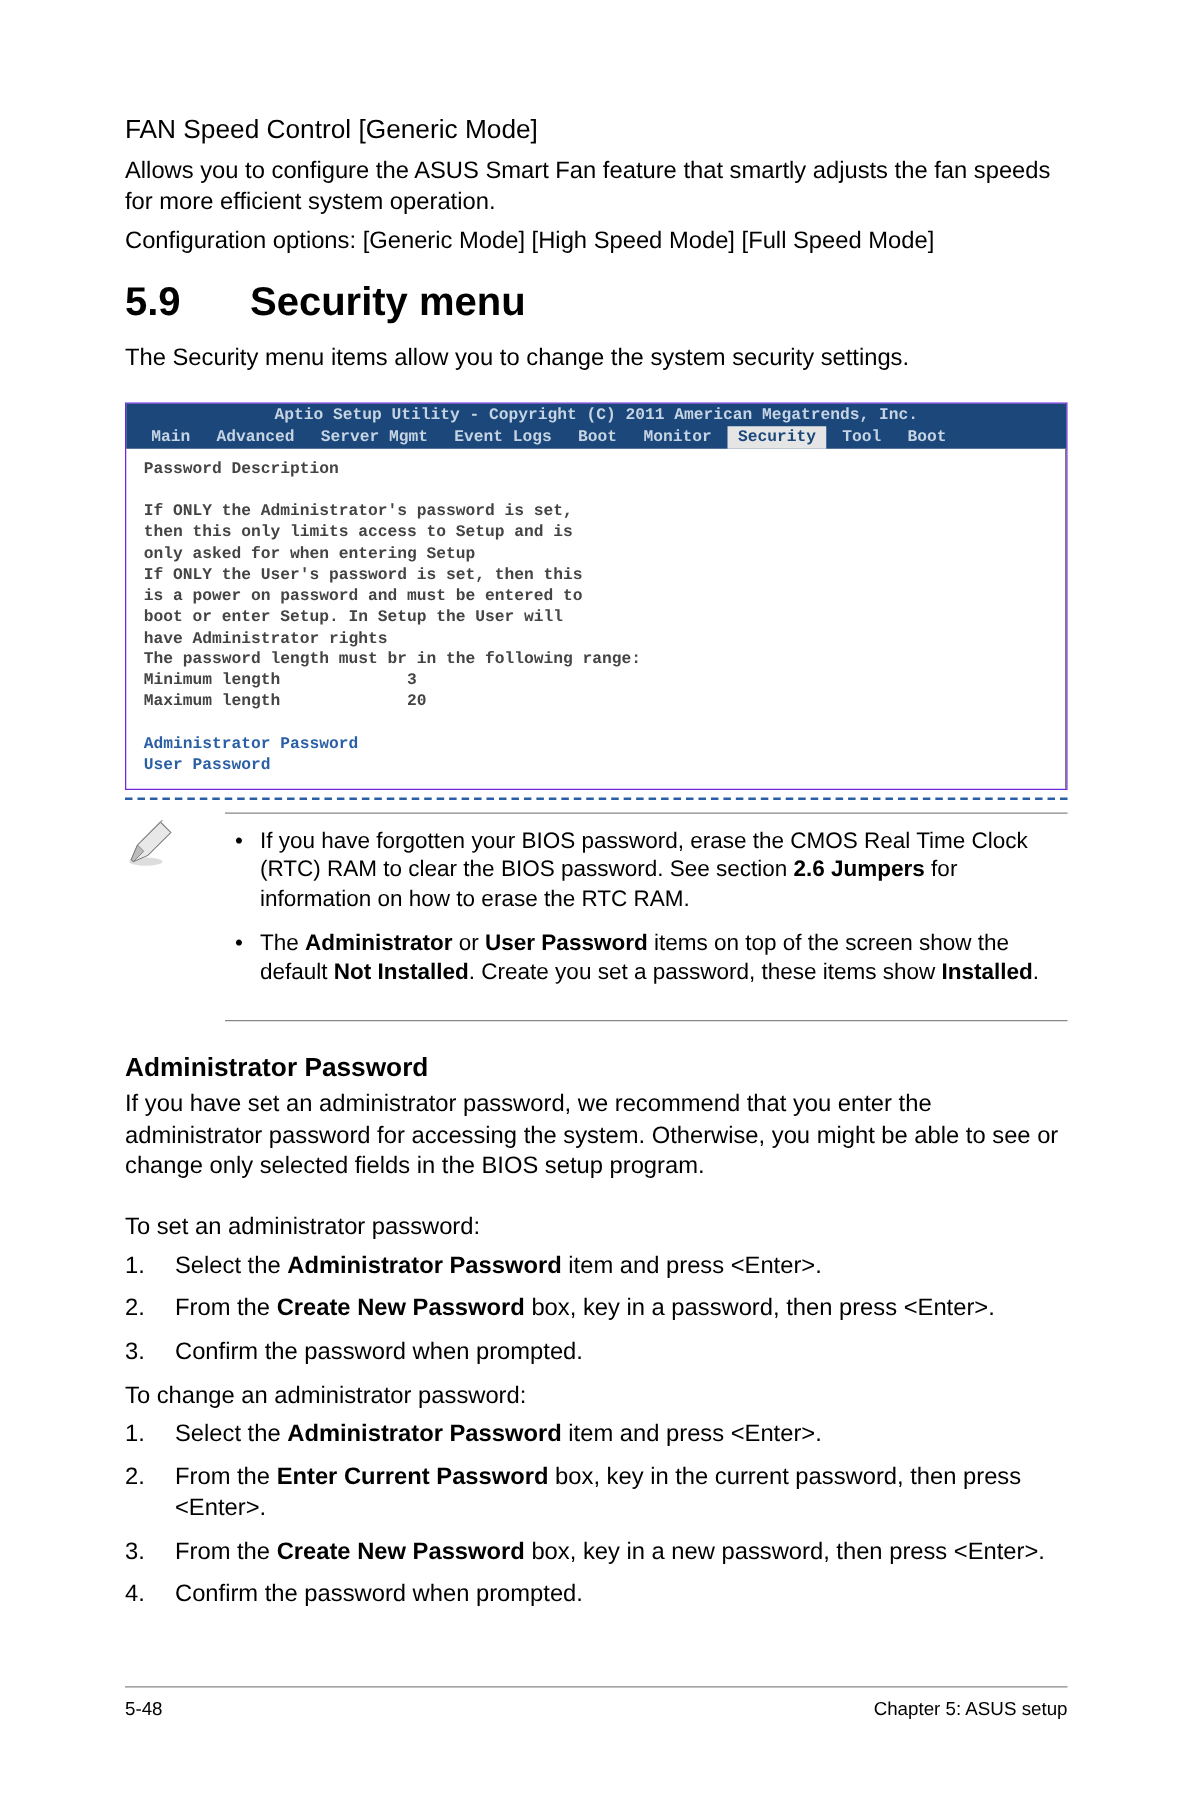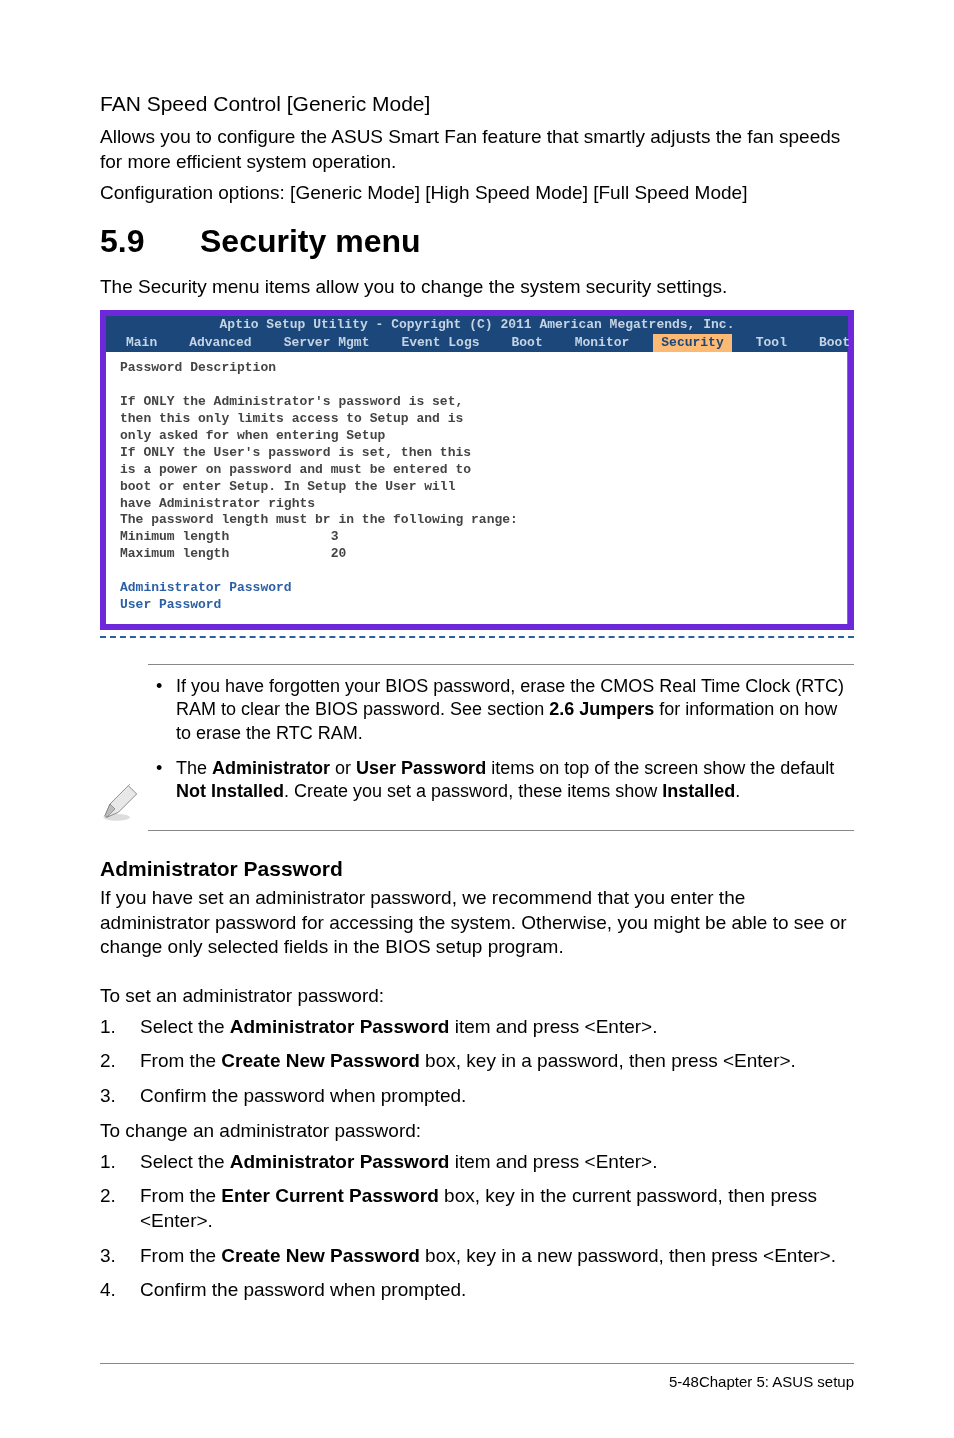--- a/index.html
+++ b/index.html
@@ -26,48 +26,48 @@
     font-weight: bold;
     margin-top: 16px;
     margin-bottom: 12px;
   }
   .h1 .num {
     display: inline-block;
     width: 100px;
   }
   
   .bios {
-    border: 6px solid #6d28d9;
+    border: 1px solid #6d28d9;
     background: #fff;
     font-family: "Courier New", monospace;
     font-size: 13px;
     font-weight: bold;
     width: 100%;
-    margin-top: 10px;
+    margin-top: 22px;
     margin-bottom: 6px;
   }
   .bios-header {
     background: #1b477b;
     color: #c5d4e3;
   }
   .bios-title {
     text-align: center;
     padding: 1px 0 0 0;
   }
   .bios-tabs {
     display: flex;
-    gap: 16px;
+    gap: 5px;
     padding: 0 12px;
   }
   .bios-tab {
     padding: 1px 8px;
     white-space: nowrap;
   }
   .bios-tab.active {
-    background: #fdba74;
+    background: #e5e5e5;
     color: #1b477b;
   }
   .bios-body {
     display: flex;
   }
   .bios-left {
     flex: 1;
     padding: 8px 12px 10px 14px;
     color: #444;
     border-right: 1px solid #7a7a7a;
@@ -89,22 +89,23 @@
   }
   .bios-link { color: #2a5fa5; }
   .dashed-hr {
     border: none;
     border-top: 2px dashed #2a5fa5;
     margin: 0 0 8px 0;
   }
   
   .note-wrap {
     display: flex;
-    align-items:flex-end;
-    margin: 26px 0 24px 0;
+    align-items:flex-start;
+    margin: 10px 0 24px 0;
+    gap: 32px;
   }
   .pencil {
     width: 48px;
     flex:0 0 48px;
     padding-top:6px;
   }
   .note-body {
     flex:1;
     border-top:1px solid #888;
     border-bottom:1px solid #888;
@@ -131,21 +132,21 @@
   }
   ol.numlist li {
     display:flex;
     margin-bottom: 10px;
   }
   ol.numlist li .n { width:40px; flex:0 0 40px; }
   ol.numlist li .t { flex:1; }
   .spacer { height:18px; }
   .footer {
     display:flex;
-    justify-content:flex-end;
+    justify-content:space-between;
     font-size:15px;
     border-top:1px solid #888;
     padding-top:8px;
     margin-top:60px;
   }
 </style>
 </head>
 <body>
 
 <div class="h3">FAN Speed Control [Generic Mode]</div>

